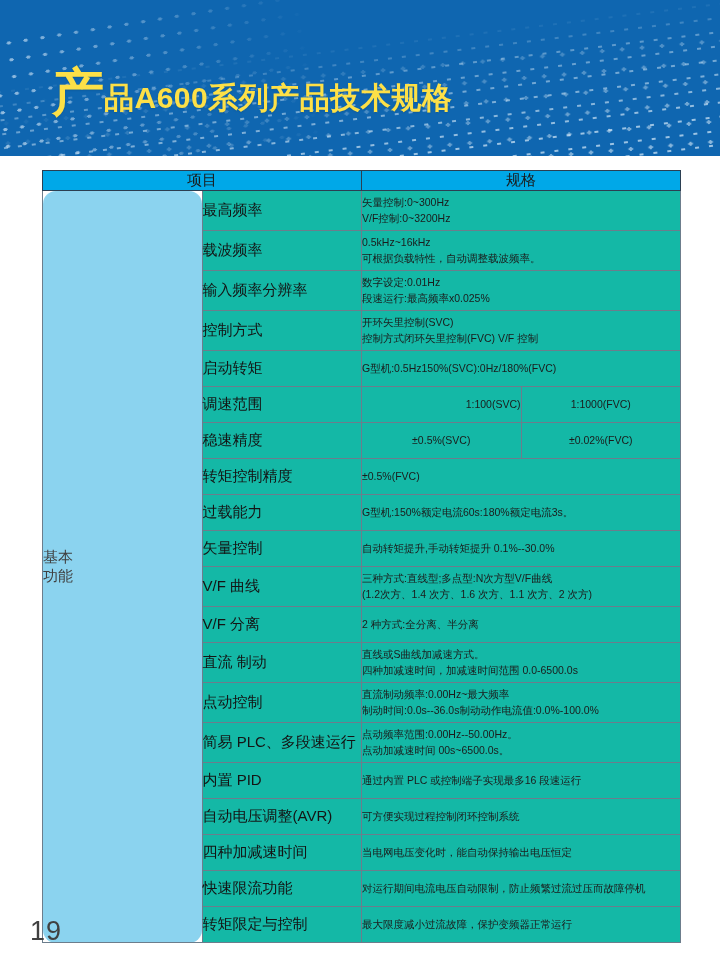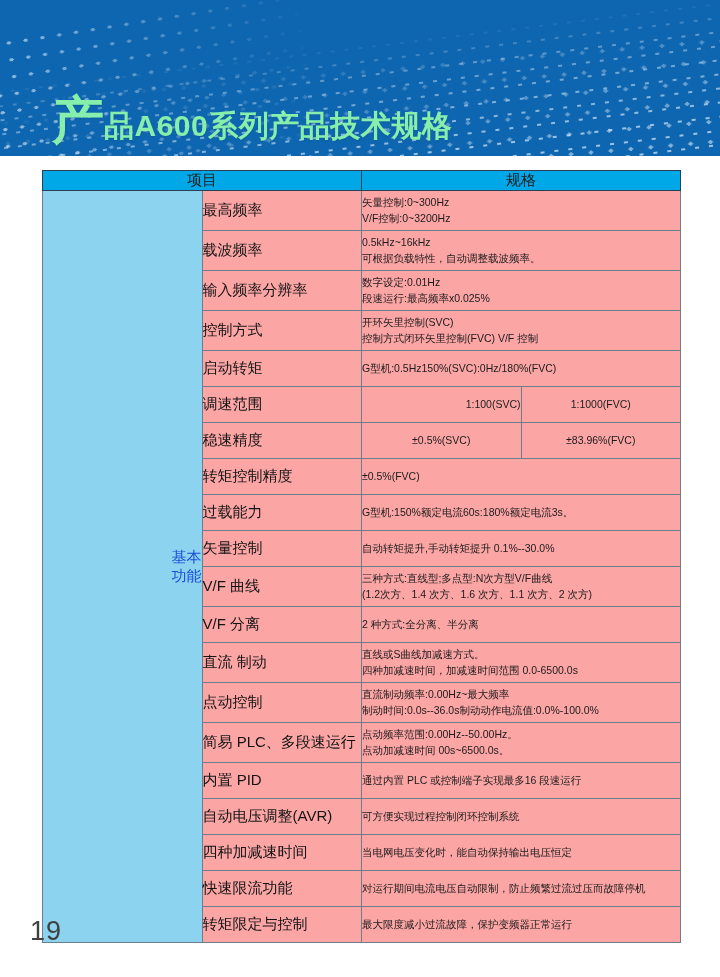--- a/index.html
+++ b/index.html
@@ -64,27 +64,26 @@
       radial-gradient(ellipse 4.0px 2.6px at 50% 50%, rgba(198,222,243,0.8) 0 55%, rgba(198,222,243,0) 58%);
     transform: rotate(-9deg);
     -webkit-mask-image: linear-gradient(to right, rgba(0,0,0,1) 30%, rgba(0,0,0,0) 100%);
     mask-image: linear-gradient(to right, rgba(0,0,0,1) 30%, rgba(0,0,0,0) 100%);
   }
 
   #banner-title {
     position: absolute;
     left: 52px;
     top: 66px;
-    color: #86efac;
+    color: #fde047;
     white-space: nowrap;
     line-height: 1;
     font-weight: bold;
     letter-spacing: 0.5px;
     text-shadow: 0 1px 2px rgba(0,0,0,0.12);
-    margin-top: 28px;
   }
   #banner-title .big {
     font-size: 52px;
     vertical-align: -2px;
     letter-spacing: 0px;
   }
   #banner-title .rest {
     font-size: 30px;
     letter-spacing: 0.5px;
   }
@@ -95,40 +94,41 @@
     left: 42px;
     top: 170px;
     width: 639px;
     border-collapse: collapse;
     table-layout: fixed;
     border: 1px solid #2b3f52;
   }
   #spec-table td, #spec-table th {
     border: 1px solid #6c7d8c;
     padding: 0;
-    background: #fca5a5;
+    background: #14b8a6;
     vertical-align: middle;
   }
   #spec-table thead th {
     background: #00a8e8;
     color: #1a1a1a;
     font-size: 15px;
     font-weight: normal;
     height: 16px;
     text-align: center;
     border-color: #2b3f52;
   }
   .cat-cell {
     background: #8bd3ef !important;
     width: 46px;
-    text-align: right;
+    text-align: left;
     font-size: 15px;
-    color: #1d4ed8;
+    color: #404040;
     line-height: 1.25;
     border-color: #2b3f52;
+    border-radius: 13px;
   }
   .item-cell {
     width: 198px;
     font-size: 15px;
     color: #141414;
     padding: 0 0 0 18px;
     height: 36px;
   }
   .spec-cell {
     font-size: 10.5px;
@@ -217,21 +217,21 @@
           </td>
         </tr>
         <tr>
           <td class="item-cell">调速范围</td>
           <td class="spec-cell center" style="width: 160px; text-align: right;">1:100(SVC)</td>
           <td class="spec-cell center">1:1000(FVC)</td>
         </tr>
         <tr>
           <td class="item-cell">稳速精度</td>
           <td class="spec-cell center" style="width: 160px;">±0.5%(SVC)</td>
-          <td class="spec-cell center">±83.96%(FVC)</td>
+          <td class="spec-cell center">±0.02%(FVC)</td>
         </tr>
         <tr>
           <td class="item-cell">转矩控制精度</td>
           <td class="spec-cell" colspan="2">
             <span class="spec-line">±0.5%(FVC)</span>
           </td>
         </tr>
         <tr>
           <td class="item-cell">过载能力</td>
           <td class="spec-cell" colspan="2">

